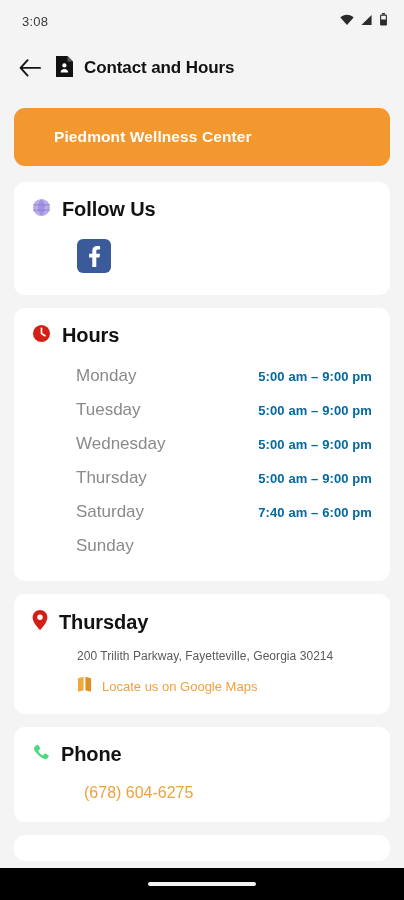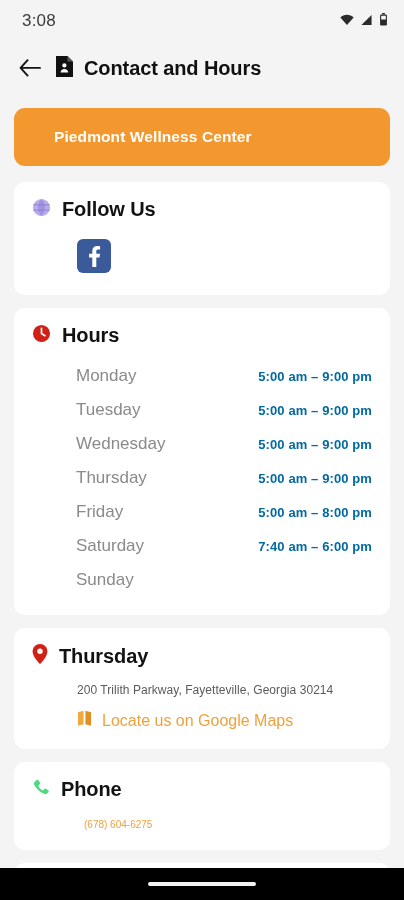--- a/index.html
+++ b/index.html
@@ -16,34 +16,34 @@
     display: flex; flex-direction: column;
   }
 
   
   .statusbar {
     height: 42px; flex: 0 0 42px;
     display: flex; align-items: center; justify-content: space-between;
     padding: 0 16px 0 22px;
     background: #f4f4f4;
   }
-  .status-time { font-size: 17px; color: #3c3c3c; letter-spacing: .2px; }
+  .status-time { font-size: 13px; color: #3c3c3c; letter-spacing: .2px; }
   .status-icons { display: flex; align-items: center; gap: 6px; }
 
   
   .header {
     height: 52px; flex: 0 0 52px;
     display: flex; align-items: center;
     padding: 0 18px;
     background: #f4f4f4;
     gap: 14px;
   }
   .back-btn { width: 24px; height: 24px; display: flex; align-items: center; justify-content: center; cursor: pointer; }
   .title-wrap { display: flex; align-items: center; gap: 11px; }
-  .header-title { font-size: 20px; font-weight: 700; color: #111; letter-spacing: -.1px; }
+  .header-title { font-size: 17px; font-weight: 700; color: #111; letter-spacing: -.1px; }
 
   
   .content {
     flex: 1 1 auto;
     padding: 14px 14px 0 14px;
     overflow: hidden;
   }
 
   .banner {
     background: #f3982f;
@@ -80,25 +80,25 @@
     padding: 7px 0 7px 44px;
   }
   .day { font-size: 17px; color: #8a8a8a; }
   .time { font-size: 13px; font-weight: 700; color: #0369a1; letter-spacing: .1px; }
 
   
   .addr-text { font-size: 12px; color: #5a5a5a; padding: 9px 0 0 45px; letter-spacing: .05px; }
   .map-link {
     display: flex; align-items: center; gap: 10px;
     padding: 13px 0 0 45px;
-    color: #efa13c; font-size: 16px; cursor: pointer;
-  }
-
-  
-  .phone-num { font-size: 10px; color: #efa13c; padding: 12px 0 2px 52px; cursor: pointer; }
+    color: #efa13c; font-size: 13px; cursor: pointer;
+  }
+
+  
+  .phone-num { font-size: 16px; color: #efa13c; padding: 12px 0 2px 52px; cursor: pointer; }
 
   .card-partial { height: 26px; padding: 0; margin-bottom: 0; }
 
   
   .navbar {
     height: 32px; flex: 0 0 32px;
     background: #000;
     display: flex; align-items: center; justify-content: center;
   }
   .gesture-pill { width: 108px; height: 4.5px; border-radius: 3px; background: #f2f2f2; cursor: pointer; }
@@ -197,24 +197,20 @@
         </div>
         <div class="hours-row">
           <span class="day">Wednesday</span>
           <span class="time">5:00 am – 9:00 pm</span>
         </div>
         <div class="hours-row">
           <span class="day">Thursday</span>
           <span class="time">5:00 am – 9:00 pm</span>
         </div>
         <div class="hours-row">
-          <span class="day">Friday</span>
-          <span class="time">5:00 am – 8:00 pm</span>
-        </div>
-        <div class="hours-row">
           <span class="day">Saturday</span>
           <span class="time">7:40 am – 6:00 pm</span>
         </div>
         <div class="hours-row">
           <span class="day">Sunday</span>
         </div>
       </div>
     </div>
 
     <div class="card">

